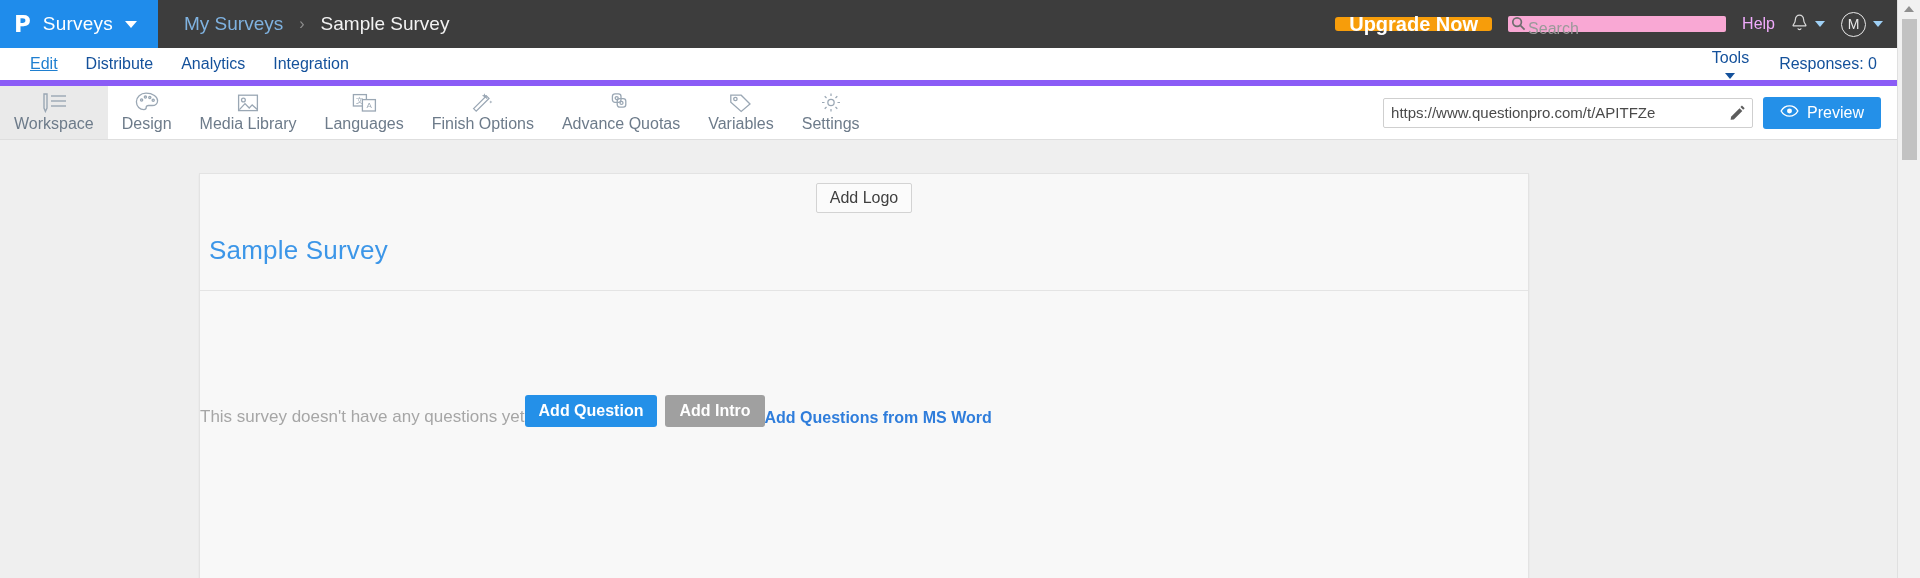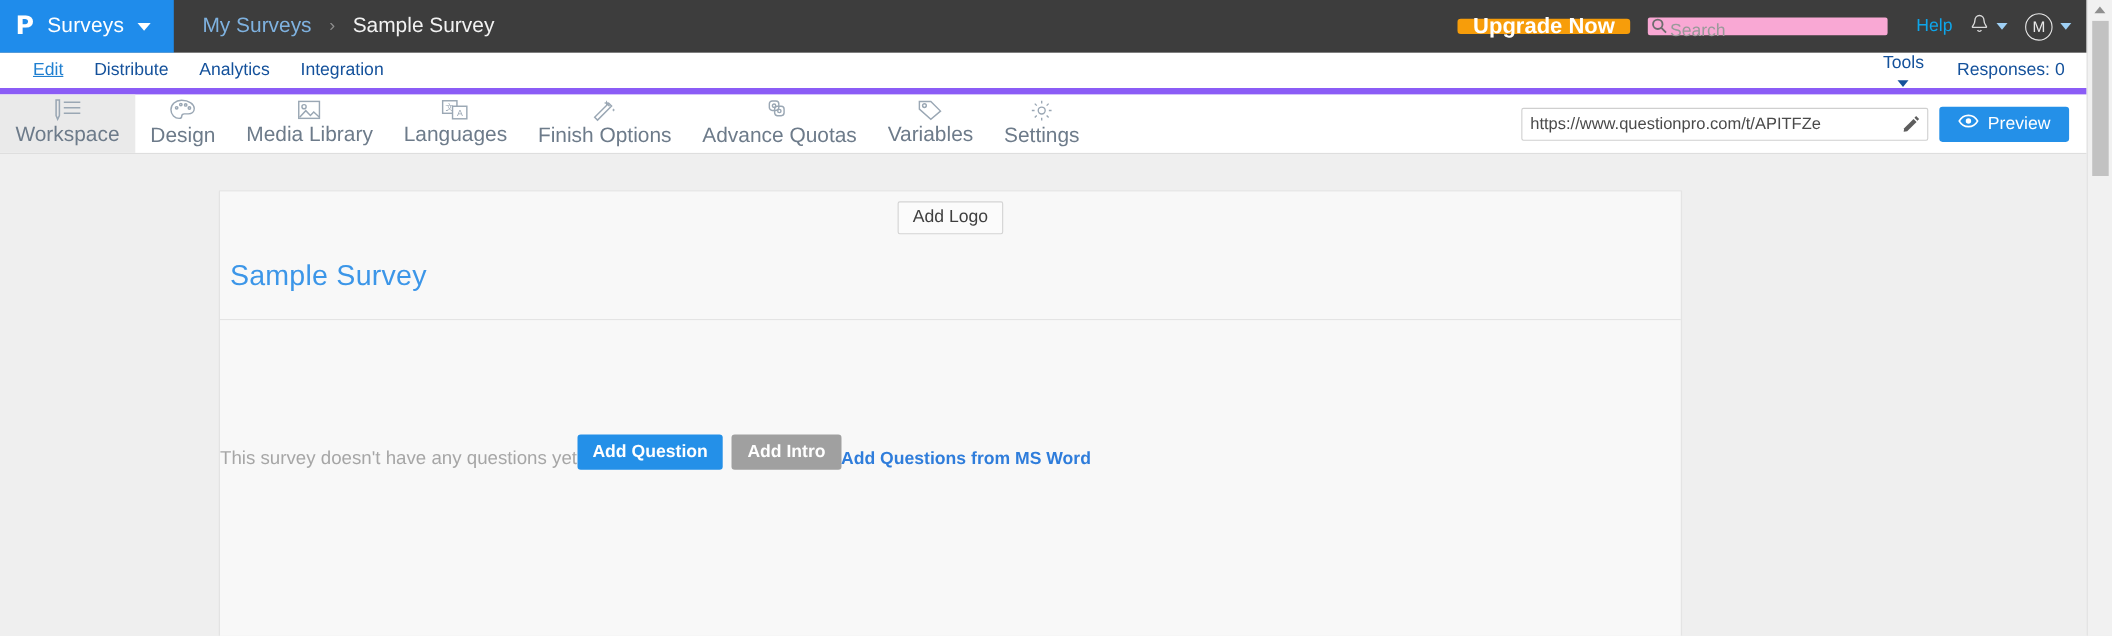--- a/index.html
+++ b/index.html
@@ -58,21 +58,21 @@
   .search-icon {
     width: 22px; display: flex; align-items: center; justify-content: center;
     color: #6d6d6d;
   }
   .search-input {
     border: none; outline: none; width: 100%; height: 26px;
     font-size: 16px; color: #333; background: transparent;
     font-family: "Liberation Sans", sans-serif; padding: 0;
   }
   .search-input::placeholder { color: #9a9a9a; }
-  .help-link { font-size: 16px; color: #0ea5e9; margin-left: 26px; }
+  .help-link { font-size: 16px; color: #f0abfc; margin-left: 16px; }
   .bell-wrap { display: flex; align-items: center; gap: 7px; margin-left: 16px; }
   .avatar-wrap { display: flex; align-items: center; gap: 7px; margin-left: 16px; }
   .avatar {
     width: 25px; height: 25px; border-radius: 50%; border: 1.5px solid #e8e8e8;
     color: #e8e8e8; font-size: 14px; display: flex; align-items: center;
     justify-content: center;
   }
 
   
   .navrow {
@@ -108,21 +108,21 @@
     border-bottom: 1px solid #dedede;
   }
   .tool-items { display: flex; align-items: stretch; }
   .tool {
     display: flex; flex-direction: column; align-items: center;
     justify-content: center; gap: 2px; padding: 4px 14px 5px; cursor: pointer;
     min-width: 64px;
   }
   .tool.active { background: #eaeaea; }
   .tool-icon { height: 22px; display: flex; align-items: flex-end; color: #9aa7b4; }
-  .tool-label { font-size: 19px; color: #6d7b8a; white-space: nowrap; }
+  .tool-label { font-size: 16px; color: #6d7b8a; white-space: nowrap; }
 
   .toolbar-right {
     margin-left: auto; display: flex; align-items: center; gap: 10px;
     padding-right: 16px;
   }
   .url-box {
     width: 370px; height: 30px; border: 1px solid #cfcfcf; background: #fff;
     display: flex; align-items: center; border-radius: 2px; overflow: hidden;
   }
   .url-input {

